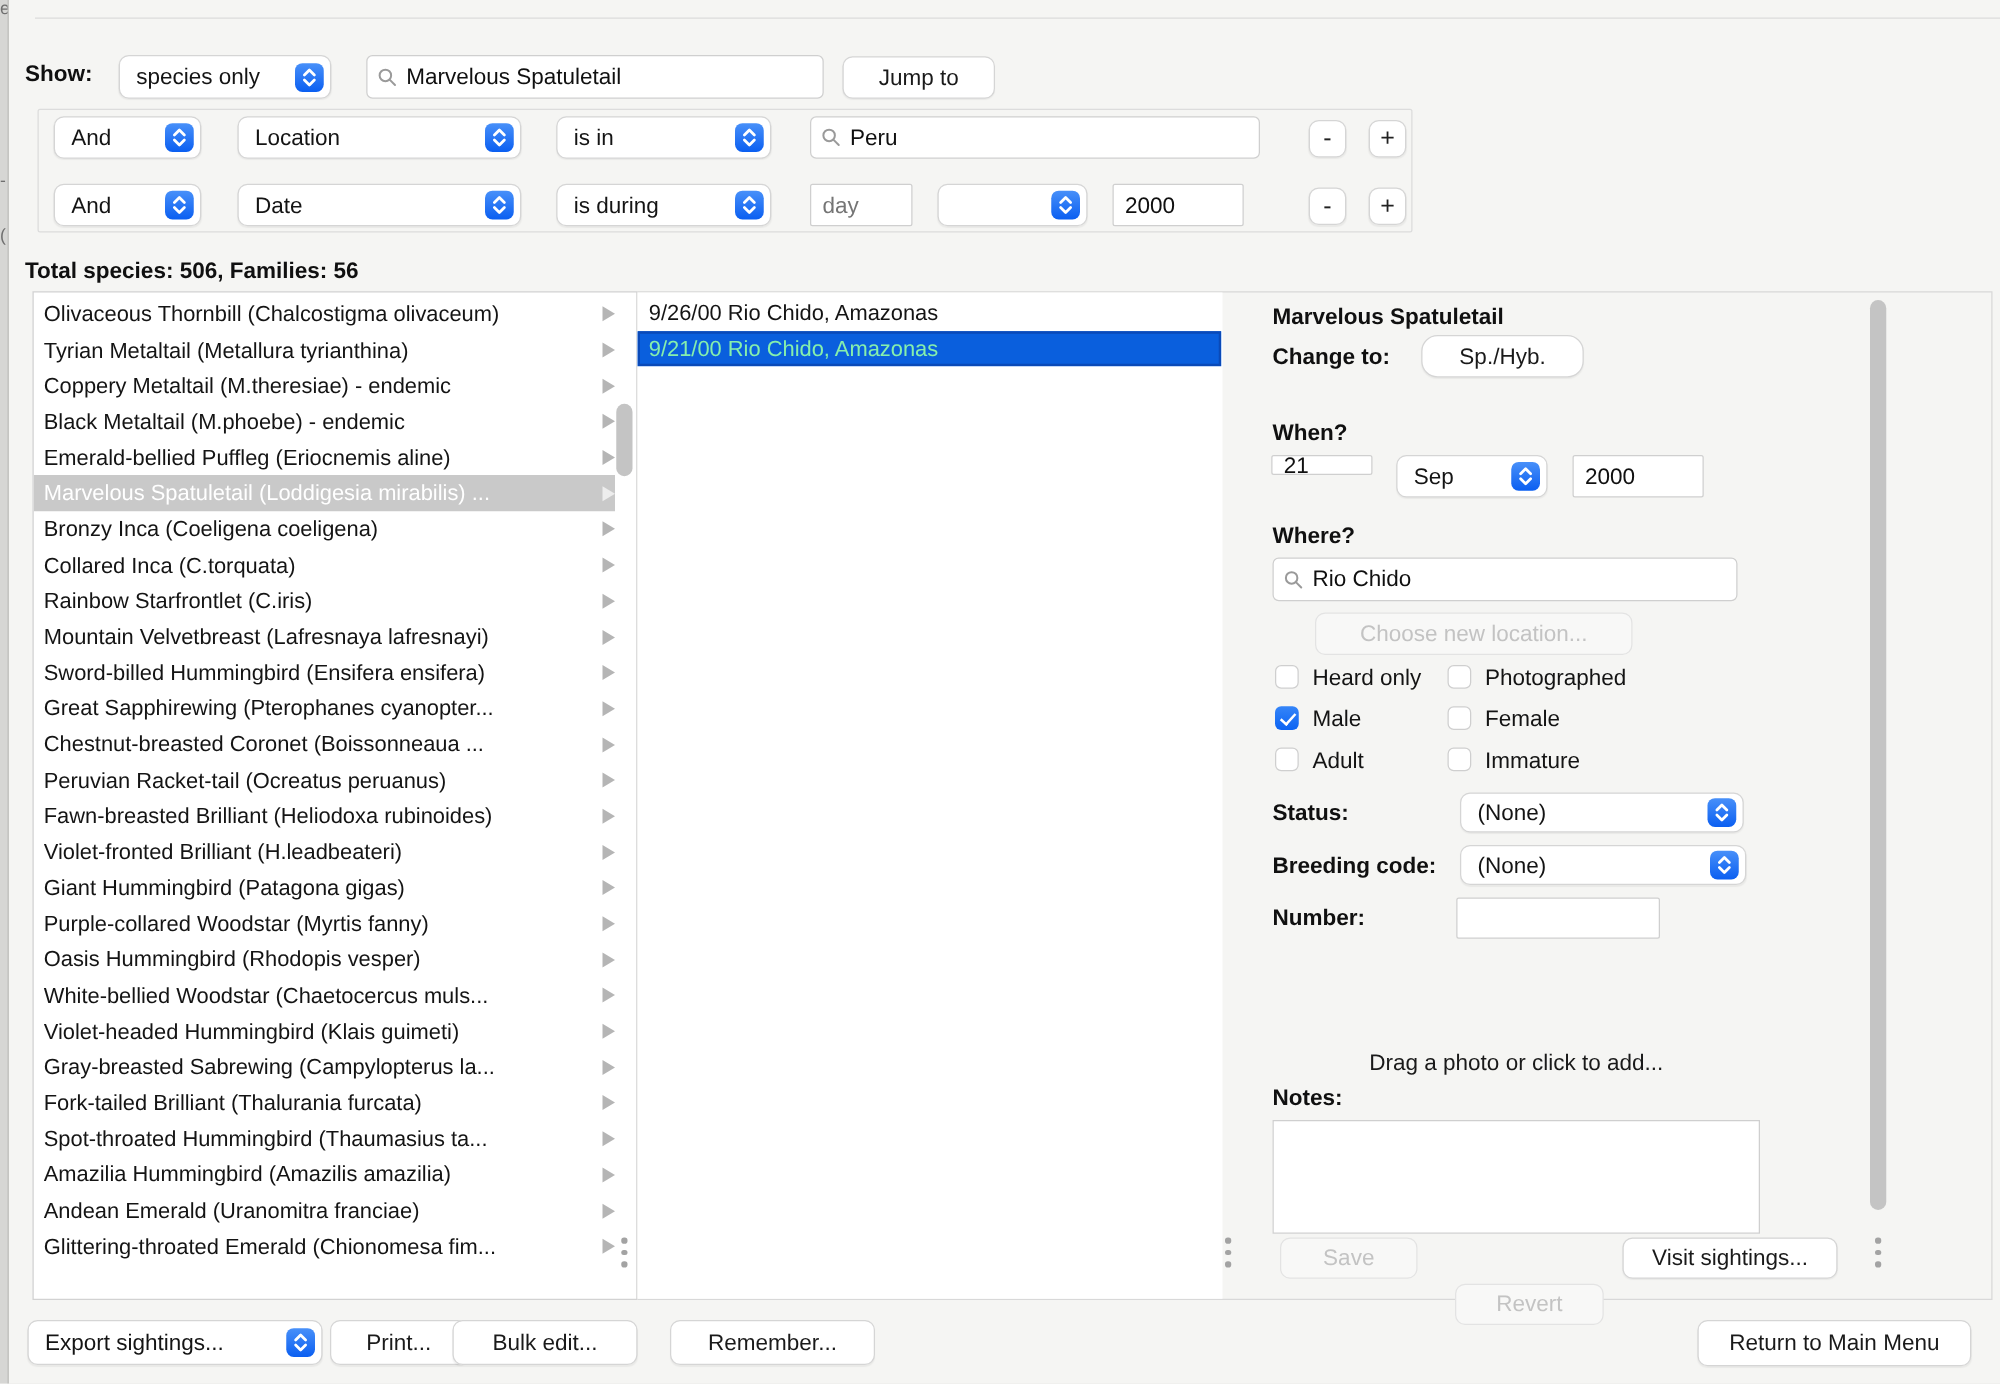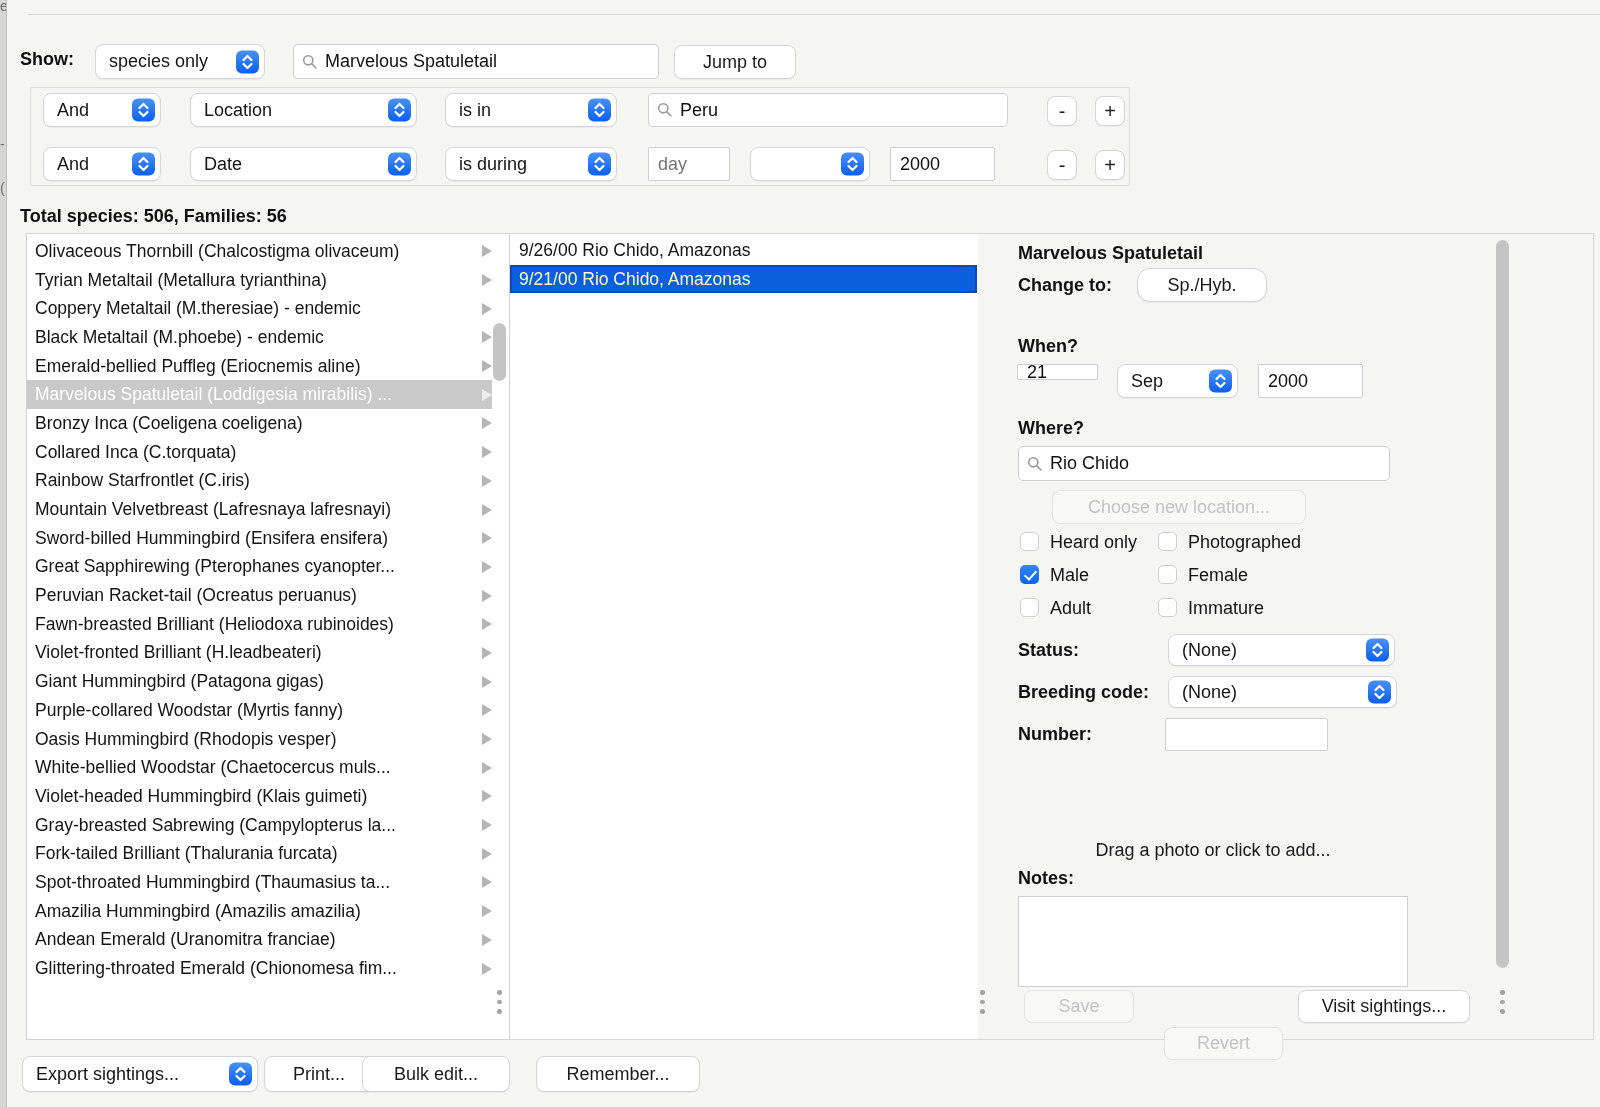--- a/index.html
+++ b/index.html
@@ -70,21 +70,21 @@
     width:0;height:0;border-left:10px solid #b5b5b5;
     border-top:6.5px solid transparent;border-bottom:6.5px solid transparent;
     margin-left:6px;flex:none;
   }
   .sp-row.selected .tri{border-left-color:#ededed;}
   .mid-pane{left:510px;top:234px;width:468px;height:805px;background:#fff;}
   .sg-row{
     position:absolute;left:510px;width:467px;height:28.7px;line-height:28.7px;
     padding-left:9px;font-size:17.5px;white-space:nowrap;box-sizing:border-box;
   }
-  .sg-row.selected{background:#0a5fdd;color:#fef9c3;box-shadow:inset 0 0 0 2px #0a4ab8;}
+  .sg-row.selected{background:#0a5fdd;color:#86efac;box-shadow:inset 0 0 0 2px #0a4ab8;}
   .thumb{position:absolute;width:13px;border-radius:7px;background:#c4c4c4;}
   .grip{position:absolute;width:5px;display:flex;flex-direction:column;gap:5px;}
   .grip i{width:4.5px;height:4.5px;border-radius:50%;background:#a3a3a3;}
 
   
   .cb{
     position:absolute;width:19px;height:19px;border:1px solid #cfcfcf;border-radius:5px;
     background:#fff;box-sizing:border-box;
   }
   .cb.checked{background:linear-gradient(180deg,#3585f8,#0b63f3);border:none;}
@@ -263,20 +263,24 @@
       <div class="sp-row">
         <span class="sp-label">Mountain Velvetbreast (Lafresnaya lafresnayi)</span>
         <span class="tri"></span>
       </div>
       <div class="sp-row">
         <span class="sp-label">Sword-billed Hummingbird (Ensifera ensifera)</span>
         <span class="tri"></span>
       </div>
       <div class="sp-row">
         <span class="sp-label">Great Sapphirewing (Pterophanes cyanopter...</span>
+        <span class="tri"></span>
+      </div>
+      <div class="sp-row">
+        <span class="sp-label">Chestnut-breasted Coronet (Boissonneaua ...</span>
         <span class="tri"></span>
       </div>
       <div class="sp-row">
         <span class="sp-label">Peruvian Racket-tail (Ocreatus peruanus)</span>
         <span class="tri"></span>
       </div>
       <div class="sp-row">
         <span class="sp-label">Fawn-breasted Brilliant (Heliodoxa rubinoides)</span>
         <span class="tri"></span>
       </div>
@@ -436,14 +440,15 @@
     <span class="chevbox">
         <svg width="15" height="17" viewBox="0 0 15 17">
           <path d="M3.5 6.5 L7.5 2.5 L11.5 6.5" fill="none" stroke="#fff" stroke-width="2.2" stroke-linecap="round" stroke-linejoin="round"></path>
           <path d="M3.5 10.5 L7.5 14.5 L11.5 10.5" fill="none" stroke="#fff" stroke-width="2.2" stroke-linecap="round" stroke-linejoin="round"></path>
         </svg>
       </span>
   </div>
   <div class="btn abs" style="left:264px;top:1056px;width:110px;height:36px;">Print...</div>
   <div class="btn abs" style="left:362px;top:1056px;width:148px;height:36px;">Bulk edit...</div>
   <div class="btn abs" style="left:536px;top:1056px;width:164px;height:36px;">Remember...</div>
+  <div class="btn abs" style="left:1358px;top:1056px;width:219px;height:37px;">Return to Main Menu</div>
 
 </div>
 
 </body></html>

